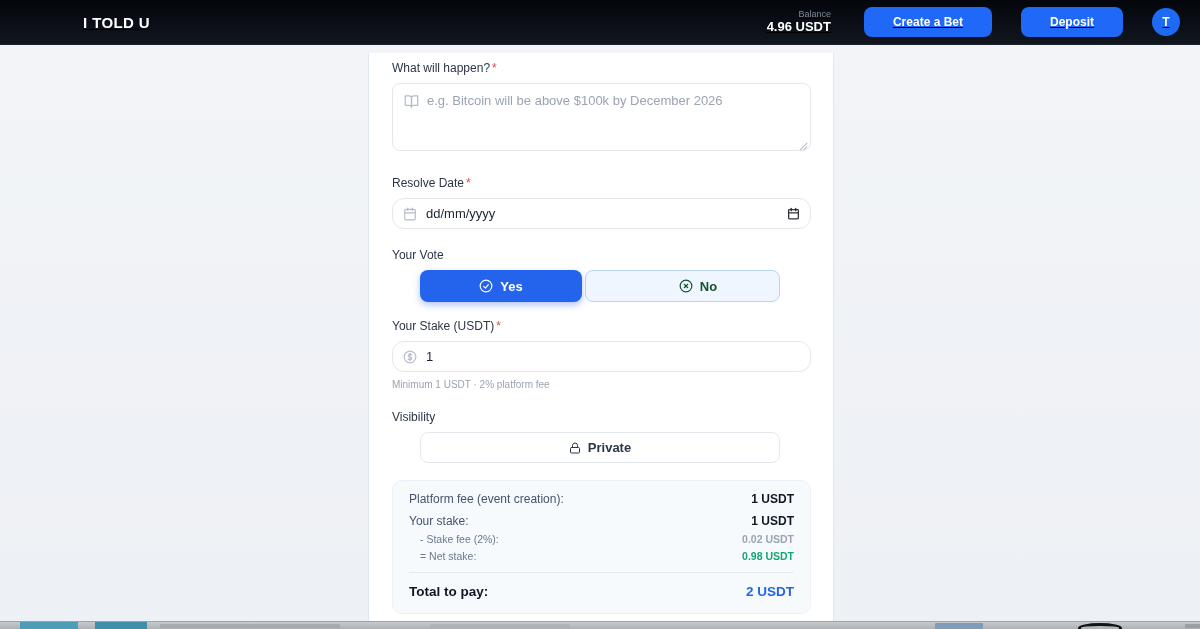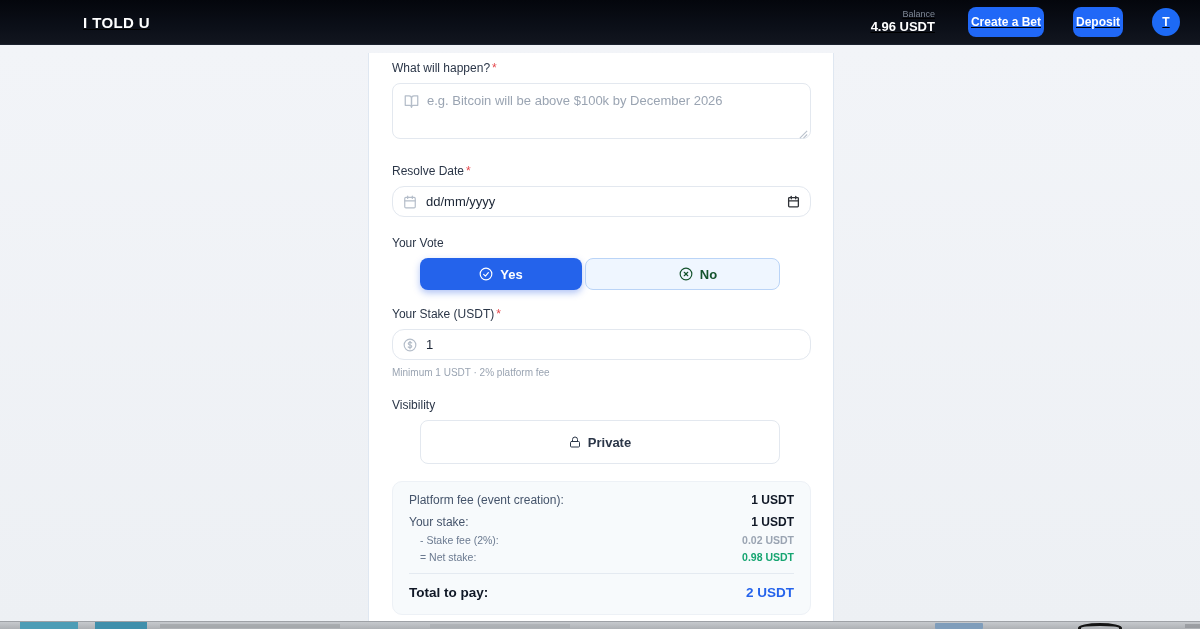--- a/index.html
+++ b/index.html
@@ -16,21 +16,21 @@
     border-bottom:1px solid #1c222e;
     padding:0 20px 0 83px; position:relative; z-index:5;text-decoration:underline;
   }
   .logo { color:#ffffff; font-size:15px; font-weight:700; letter-spacing:.4px; }
   .header-right { margin-left:auto; display:flex; align-items:center; gap:29px; }
   .balance { text-align:right; margin-right:4px; line-height:1.15; }
   .balance-label { font-size:9px; color:#7e8795; }
   .balance-value { font-size:13px; color:#ffffff; font-weight:700; }
   .hdr-btn {
     background:#2068f7; color:#fff; border:none; border-radius:8px;
-    font-size:12px; font-weight:600; padding:8px 3px; cursor:pointer;
+    font-size:12px; font-weight:600; padding:8px 29px; cursor:pointer;
     font-family:"Liberation Sans", sans-serif;
   }
   .avatar {
     width:28px; height:28px; border-radius:50%; background:#1d6af5;
     color:#fff; font-size:12px; font-weight:700;
     display:flex; align-items:center; justify-content:center; cursor:pointer;
   }
 
   
   .main { position:absolute; top:45px; left:0; right:0; bottom:0;
@@ -39,21 +39,21 @@
     position:absolute; left:368px; top:8px; width:466px; height:576px;
     background:#ffffff; border-left:1px solid #dfe7f1; border-right:1px solid #dfe7f1;
     padding:8px 22px 0 23px;
   }
 
   .field-label { font-size:12px; color:#2b3648; font-weight:500; margin:0 0 8px 0; }
   .req { color:#e5484d; margin-left:2px; }
 
   .textarea-wrap { position:relative; }
   .question-textarea {
-    width:100%; height:56px; resize:none; outline:none;
+    width:100%; height:68px; resize:none; outline:none;
     border:1px solid #e3e8ef; border-radius:8px;
     padding:9px 12px 9px 34px; font-size:13px; color:#1b2535;
     font-family:"Liberation Sans", sans-serif; background:#fff;
   }
   .question-textarea::placeholder { color:#9aa4b2; }
   .ta-icon { position:absolute; left:12px; top:11px; color:#b4bdc9; }
   .resize-handle { position:absolute; right:3px; bottom:4px; color:#b8c0cb; }
 
   .input-row {
     height:31px; border:1px solid #e3e8ef; border-radius:12px; background:#fff;
@@ -64,21 +64,21 @@
   .native-cal { color:#2f3237; display:flex; cursor:pointer; }
 
   .seg-row { margin:0 31px 0 28px; display:flex; gap:3px; }
   .seg-btn {
     flex:1; height:32px; border-radius:8px; display:flex; align-items:center;
     justify-content:center; gap:7px; font-size:13px; font-weight:600; cursor:pointer;
     border:none; font-family:"Liberation Sans", sans-serif;
   }
   .seg-active { background:#2463eb; color:#ffffff; box-shadow:0 3px 7px rgba(32,86,226,.35); }
   .seg-no { background:#eff6ff; border:1.5px solid #bad4f7; color:#14532d;padding-left:37px; }
-  .seg-private { background:#ffffff; border:1px solid #e3e8ef; color:#2b3648; height:44px; }
+  .seg-private { background:#ffffff; border:1px solid #e3e8ef; color:#2b3648; height:31px; }
 
   .helper { font-size:10px; color:#9aa4b2; margin-top:7px; }
 
   .fee-box {
     margin-top:17px; background:#f7fafc; border:1px solid #edf1f6;
     border-radius:10px; padding:11px 16px 14px 16px;
   }
   .fee-row { display:flex; justify-content:space-between; align-items:baseline; }
   .fee-row + .fee-row { margin-top:8px; }
   .fee-label { font-size:12px; color:#45546b; }

